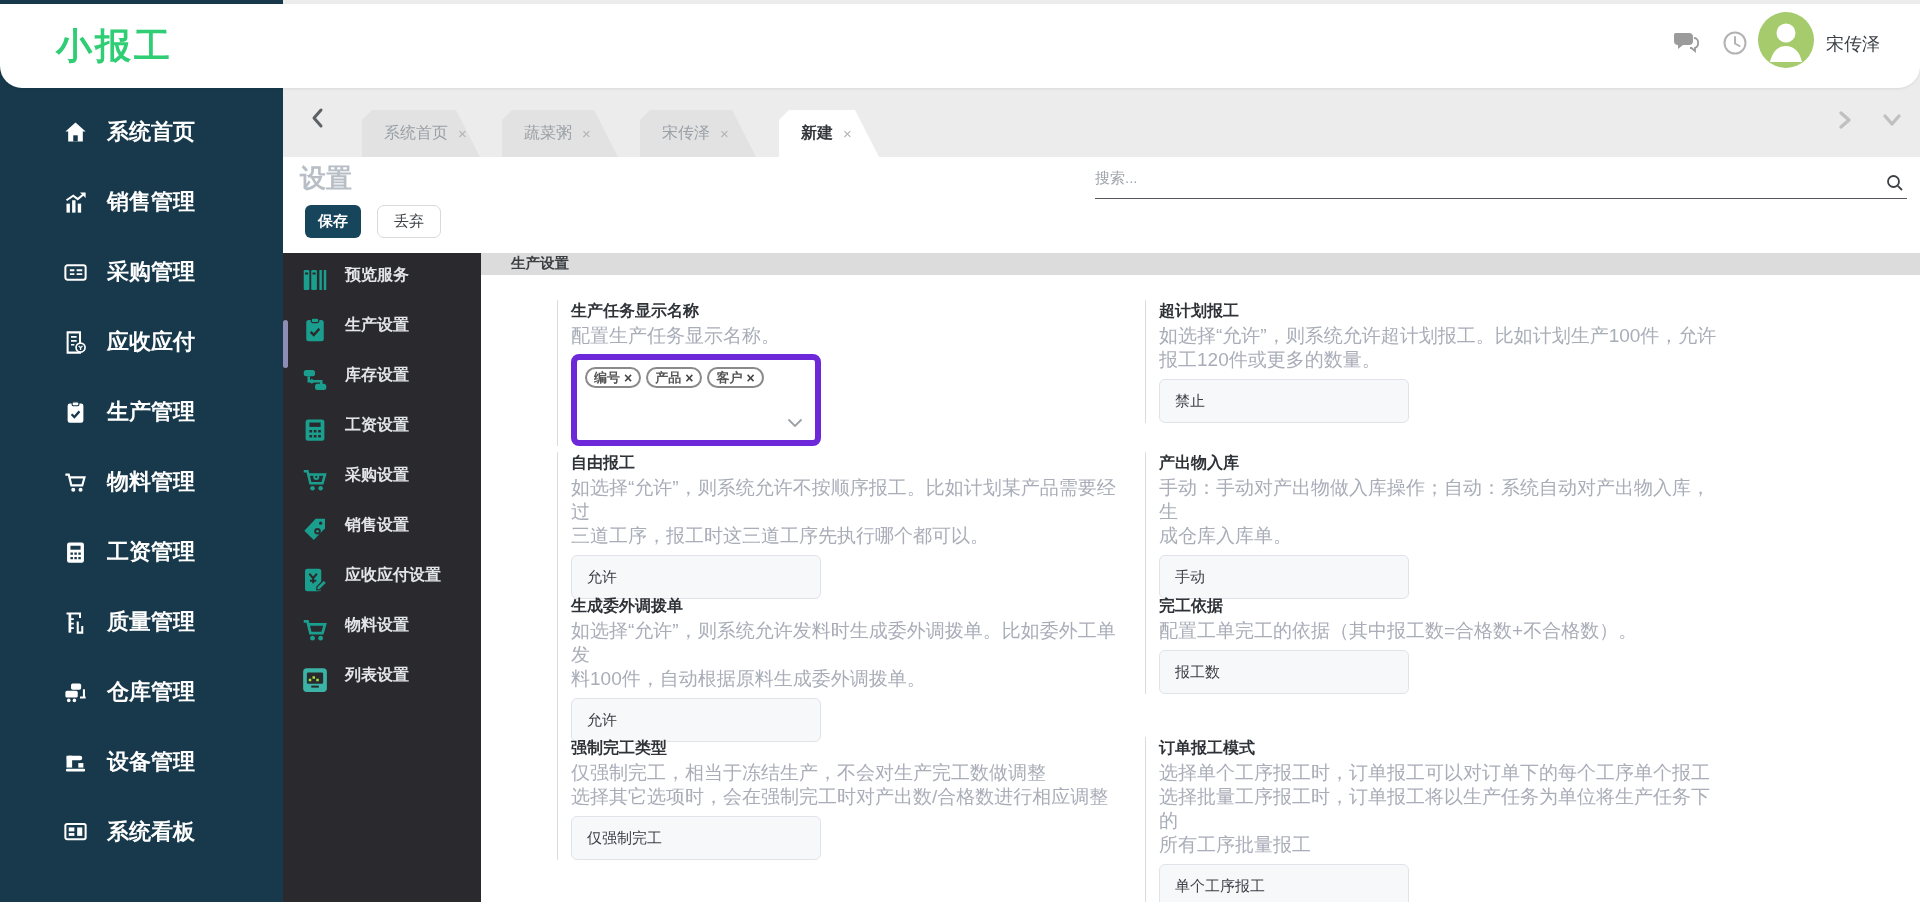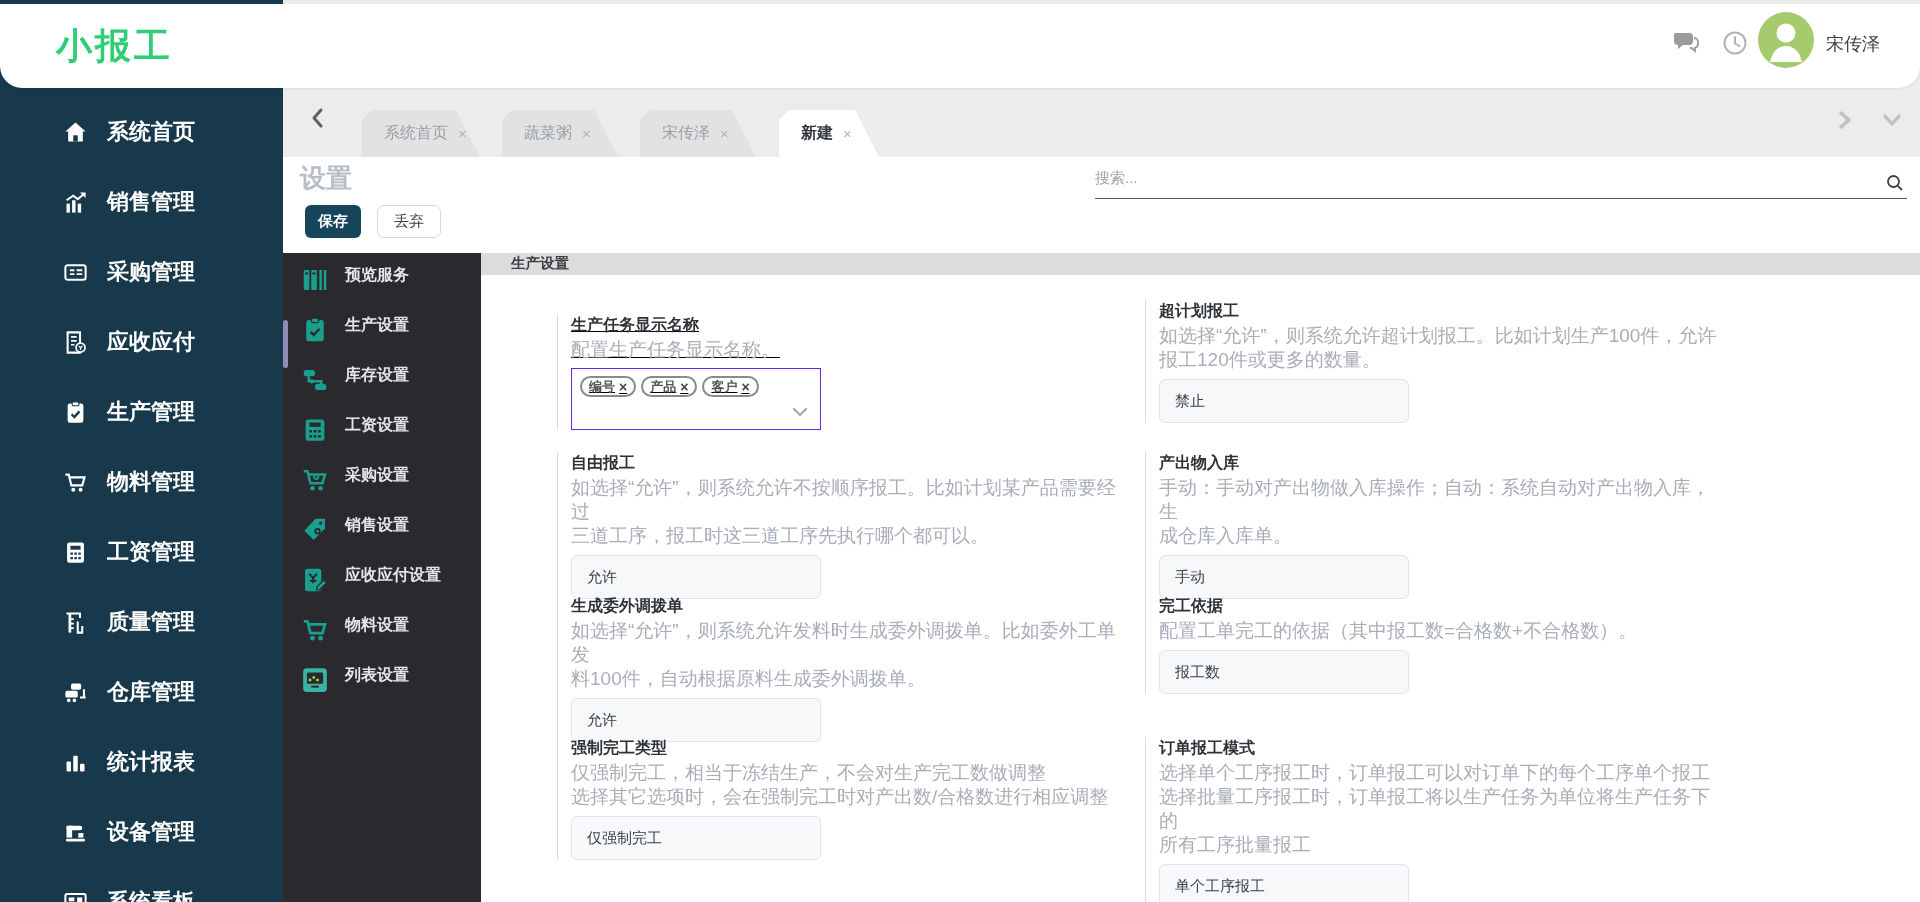--- a/index.html
+++ b/index.html
@@ -67,26 +67,26 @@
   .mitem { height:70px; display:flex; align-items:center; gap:18px; padding-left:62px; cursor:pointer; }
   .mitem .mlabel { font-size:22px; font-weight:700; color:#fff; white-space:nowrap; }
   .micon { width:27px; height:27px; flex:0 0 27px; }
 
   
   .fg { position:absolute; border-left:1px solid #d9dbe0; padding-left:13px; }
   .fg .lbl { font-size:16px; font-weight:700; color:#2f3338; line-height:22px; margin-bottom:2px; }
   .fg .hlp { font-size:19px; color:#a9adb8; line-height:24px; }
   .vbox { margin-top:7px; width:250px; height:44px; background:#f7f8fa; border:1px solid #e0e3ea; border-radius:6px;
           line-height:42px; padding-left:15px; font-size:15px; color:#3a3e45; cursor:pointer; }
-  .msbox { margin-top:6px; width:250px; height:62px; background:#fff; border:1px solid #6d28d9; border-radius:0; position:relative; padding:7px 8px; cursor:pointer; }
+  .msbox { margin-top:6px; width:250px; height:92px; background:#fff; border:6px solid #6d28d9; border-radius:8px; position:relative; padding:7px 8px; cursor:pointer; }
   .tags { display:flex; gap:5px; }
   .tag { display:inline-flex; align-items:center; gap:4px; border:2px solid #8a8a8a; border-radius:11px; padding:0 7px; height:21px; font-size:13px; font-weight:700; color:#555; background:#fff; }
   .tag .x { font-weight:900; font-size:14px; color:#444; cursor:pointer; line-height:1; }
   .ms-chevron { position:absolute; right:12px; bottom:8px; }
-  .g0 { left:76px;  top:39px;  width:560px;text-decoration:underline; }
+  .g0 { left:76px;  top:25px;  width:560px; }
   .g1 { left:664px; top:25px;  width:580px; }
   .g2 { left:76px;  top:177px; width:560px; }
   .g3 { left:664px; top:177px; width:580px; }
   .g4 { left:76px;  top:320px; width:560px; }
   .g5 { left:664px; top:320px; width:580px; }
   .g6 { left:76px;  top:462px; width:560px; }
   .g7 { left:664px; top:462px; width:580px; }
 </style>
 </head>
 <body>
@@ -170,30 +170,20 @@
     </div>
     <div class="mitem">
       <span class="micon"><svg viewBox="0 0 24 24" width="27" height="27">
             <rect x="8" y="4" width="9" height="5.5" rx="1.5" fill="#fff"></rect>
             <rect x="3" y="10.5" width="11" height="6" rx="1.5" fill="#fff"></rect>
             <path d="M16 16.5h5M19.5 9v7.5" stroke="#fff" stroke-width="1.8" fill="none"></path>
             <circle cx="6" cy="19" r="1.6" fill="#fff"></circle>
             <circle cx="11" cy="19" r="1.6" fill="#fff"></circle>
           </svg></span>
       <span class="mlabel">仓库管理</span>
-    </div>
-    <div class="mitem">
-      <span class="micon"><svg viewBox="0 0 24 24" width="27" height="27">
-            <g fill="#fff">
-              <rect x="4" y="11" width="4" height="9" rx="1"></rect>
-              <rect x="10" y="6" width="4" height="14" rx="1"></rect>
-              <rect x="16" y="13" width="4" height="7" rx="1"></rect>
-            </g>
-          </svg></span>
-      <span class="mlabel">统计报表</span>
     </div>
     <div class="mitem">
       <span class="micon"><svg viewBox="0 0 24 24" width="27" height="27">
             <g fill="#fff">
               <rect x="3.5" y="17.5" width="17" height="2.5" rx="1"></rect>
               <rect x="4" y="6" width="14" height="4" rx="2"></rect>
               <rect x="4" y="6" width="5" height="10.5"></rect>
               <rect x="14.5" y="12.5" width="4.5" height="4"></rect>
             </g>
           </svg></span>

